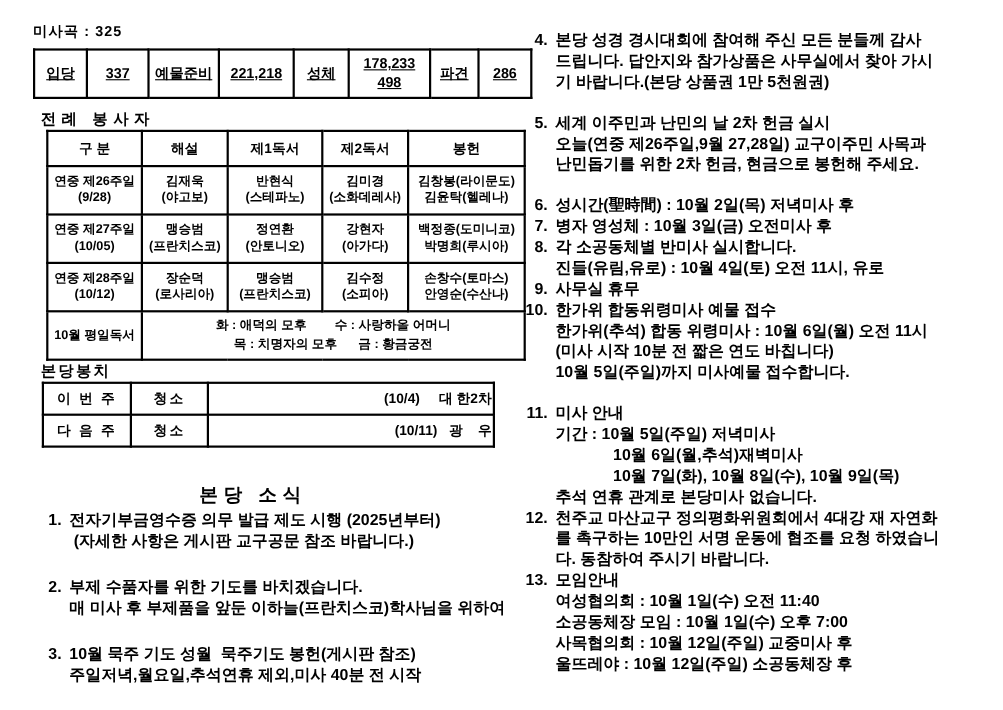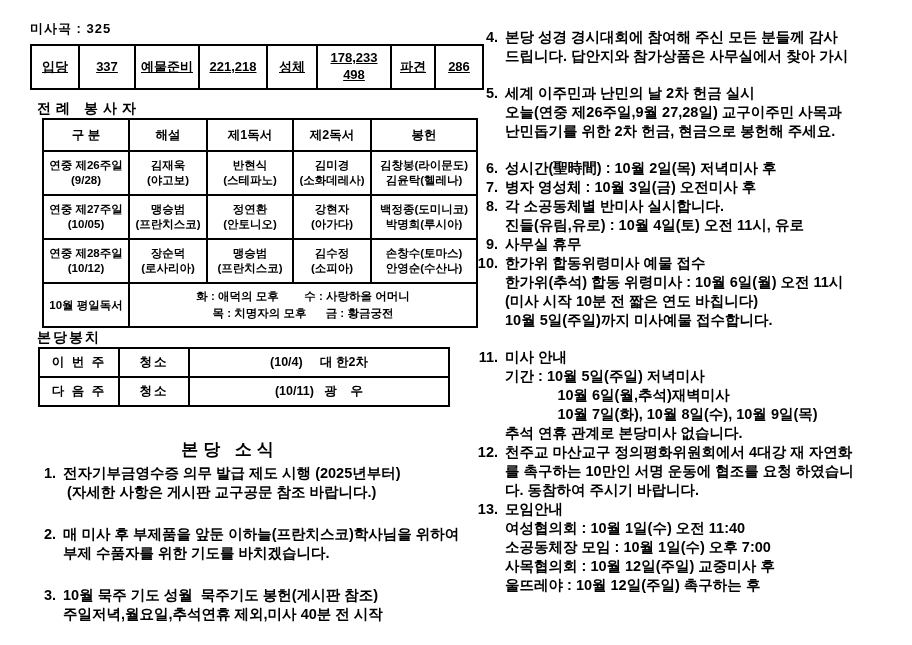--- a/index.html
+++ b/index.html
@@ -27,21 +27,21 @@
   #servers-table th { height:30px; font-size:12.5px; }
   #servers-table td { height:42px; }
   #servers-table .k0{width:82px}.k1{width:74px}.k2{width:82px}.k3{width:74px}.k4{width:102px}
   #servers-table .weekday-cell div { line-height:17px; }
 
   #cleaning-title { left:37px; top:329px; font-size:14px; letter-spacing:2px; }
   #cleaning-table { left:38px; top:347px; font-size:12.5px; }
   #cleaning-table td { height:27px; }
   #cleaning-table .w0{width:76px; letter-spacing:2px;margin-top:31px;}
   #cleaning-table .w1{width:66px; letter-spacing:2px;}
-  #cleaning-table .w2{width:256px; text-align:center; }
+  #cleaning-table .w2{width:256px; text-align:right; }
 
   #news-title { left:30px; top:438px; width:400px; text-align:center;
                 font-size:17px; letter-spacing:5px; }
 
   .items { font-size:14.5px; line-height:19px; }
   #news-items { left:30px; top:464px; width:434px; }
   #right-items { left:472px; top:28px; width:436px; }
 
   .item { display:flex; align-items:flex-start; }
   .item .num { flex:0 0 26px; text-align:right; padding-right:7px; }
@@ -147,39 +147,40 @@
     <div class="item">
       <div class="num">1.</div>
       <div class="lines">
           <div>전자기부금영수증 의무 발급 제도 시행 (2025년부터)</div>
           <div> (자세한 사항은 게시판 교구공문 참조 바랍니다.)</div>
         </div>
     </div>
     <div class="item gap-l">
       <div class="num">2.</div>
       <div class="lines">
+          <div>부제 수품자를 위한 기도를 바치겠습니다.</div>
           <div>매 미사 후 부제품을 앞둔 이하늘(프란치스코)학사님을 위하여</div>
-          <div>부제 수품자를 위한 기도를 바치겠습니다.</div>
         </div>
     </div>
     <div class="item gap-l">
       <div class="num">3.</div>
       <div class="lines">
           <div>10월 묵주 기도 성월  묵주기도 봉헌(게시판 참조)</div>
           <div>주일저녁,월요일,추석연휴 제외,미사 40분 전 시작</div>
         </div>
     </div>
   </div>
 
   <div id="right-items" class="abs items">
     <div class="item">
       <div class="num">4.</div>
       <div class="lines">
           <div>본당 성경 경시대회에 참여해 주신 모든 분들께 감사</div>
           <div>드립니다. 답안지와 참가상품은 사무실에서 찾아 가시</div>
+          <div>기 바랍니다.(본당 상품권 1만 5천원권)</div>
         </div>
     </div>
     <div class="item gap-r">
       <div class="num">5.</div>
       <div class="lines">
           <div>세계 이주민과 난민의 날 2차 헌금 실시</div>
           <div>오늘(연중 제26주일,9월 27,28일) 교구이주민 사목과</div>
           <div>난민돕기를 위한 2차 헌금, 현금으로 봉헌해 주세요.</div>
         </div>
     </div>
@@ -235,18 +236,18 @@
           <div>다. 동참하여 주시기 바랍니다.</div>
         </div>
     </div>
     <div class="item">
       <div class="num">13.</div>
       <div class="lines">
           <div>모임안내</div>
           <div>여성협의회 : 10월 1일(수) 오전 11:40</div>
           <div>소공동체장 모임 : 10월 1일(수) 오후 7:00</div>
           <div>사목협의회 : 10월 12일(주일) 교중미사 후</div>
-          <div>울뜨레야 : 10월 12일(주일) 촉구하는 후</div>
+          <div>울뜨레야 : 10월 12일(주일) 소공동체장 후</div>
         </div>
     </div>
   </div>
 
 </div>
 
 </body></html>

